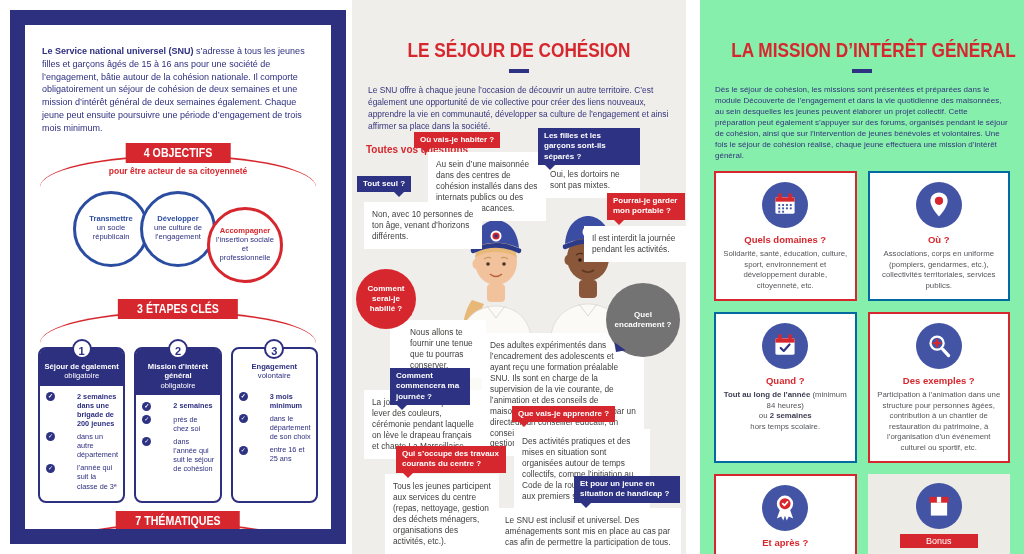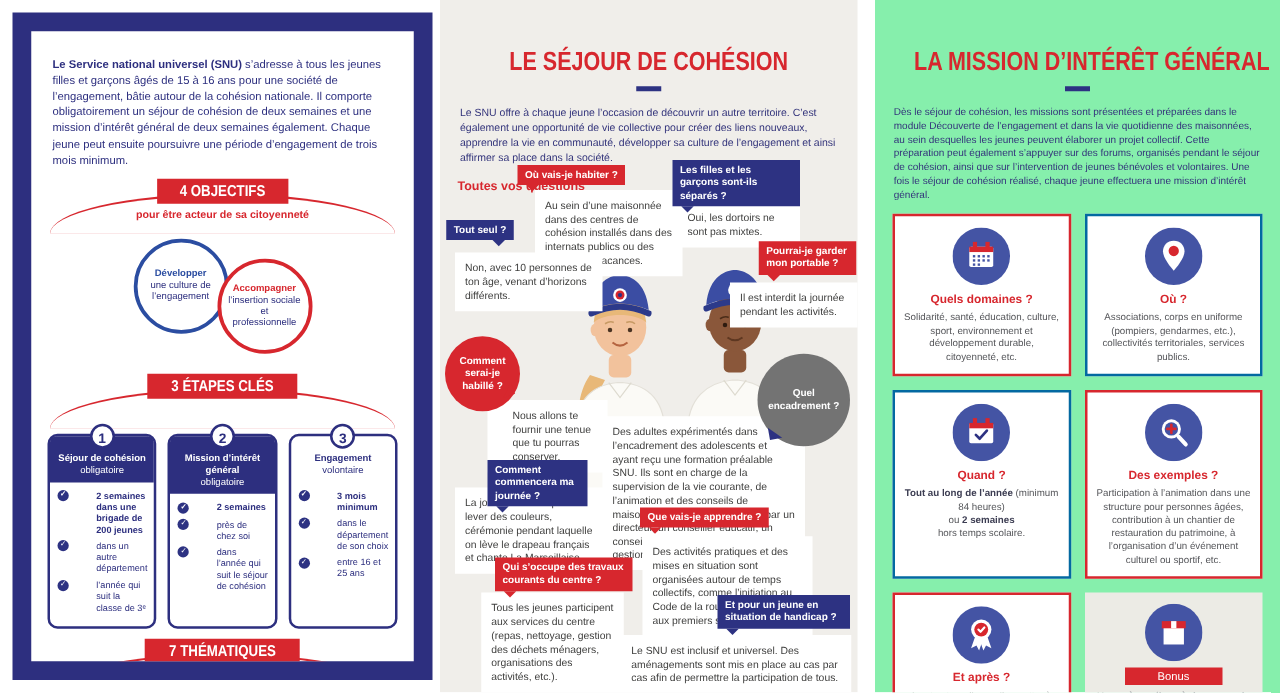--- a/index.html
+++ b/index.html
@@ -127,38 +127,42 @@
       <p class="intro"><b>Le Service national universel (SNU)</b><span> s’adresse à tous les jeunes filles et garçons âgés de 15 à 16 ans pour une société de l’engagement, bâtie autour de la cohésion nationale. Il comporte obligatoirement un séjour de cohésion de deux semaines et une mission d’intérêt général de deux semaines également. Chaque jeune peut ensuite poursuivre une période d’engagement de trois mois minimum.</span></p>
 
       <div class="sechead">
         <div class="arc"></div>
         <div class="banner"><span>4 OBJECTIFS</span></div>
         <div class="sub">pour être acteur de sa citoyenneté</div>
       </div>
 
       <div class="circles">
         <div class="obj blue">
+            <span class="lead">Transmettre</span>
+            <span>un socle républicain</span>
+          </div>
+        <div class="obj blue">
             <span class="lead">Développer</span>
             <span>une culture de l’engagement</span>
           </div>
         <div class="obj red">
             <span class="lead">Accompagner</span>
             <span>l’insertion sociale et professionnelle</span>
           </div>
       </div>
 
       <div class="sechead short">
         <div class="arc"></div>
         <div class="banner"><span>3 ÉTAPES CLÉS</span></div>
       </div>
 
       <div class="steps">
         <div class="stepcard">
           <div class="stepnum">1</div>
-          <div class="stephd filled"><span class="t">Séjour de cohésion</span><span>obligatoire</span></div>
+          <div class="stephd filled"><span class="t">Séjour de également</span><span>obligatoire</span></div>
           <div class="stepitems">
             <div class="sitem b">
                 <span class="chk">✓</span>
                 <span>2 semaines dans une brigade de 200 jeunes</span>
               </div>
             <div class="sitem">
                 <span class="chk">✓</span>
                 <span>dans un autre département</span>
               </div>
             <div class="sitem">

